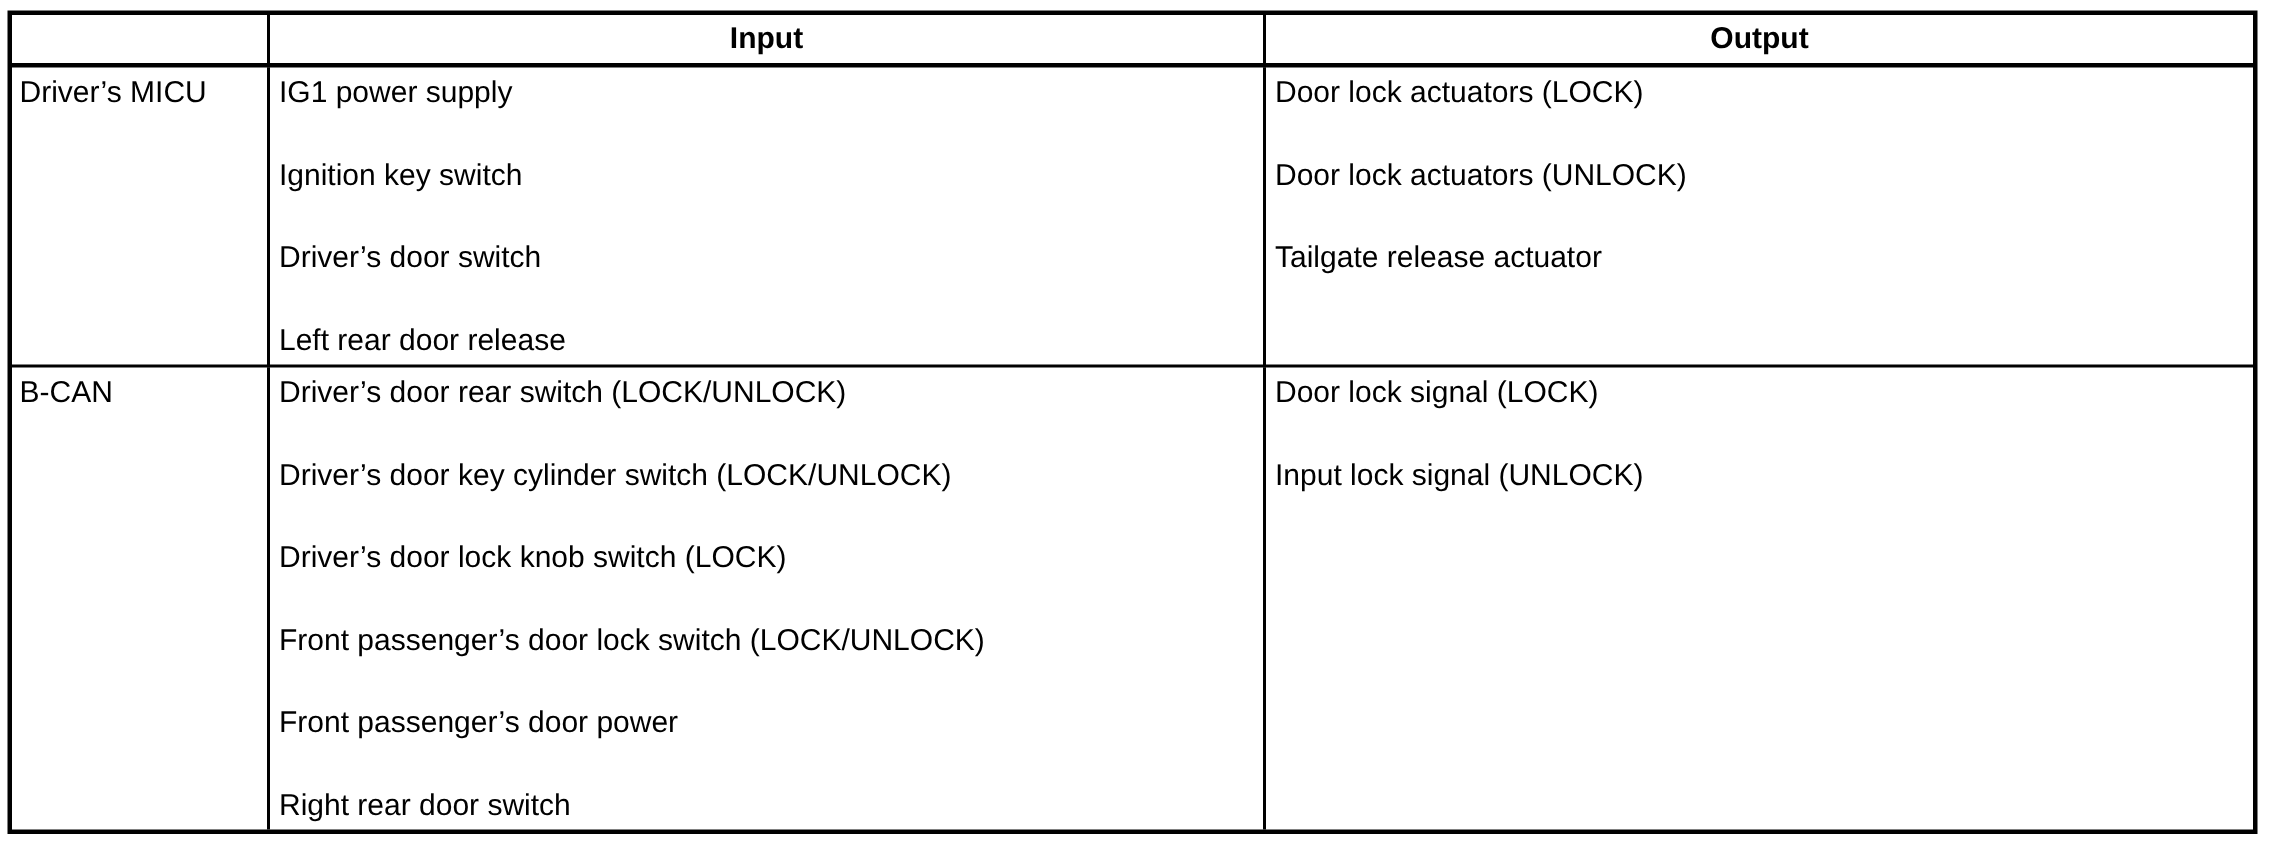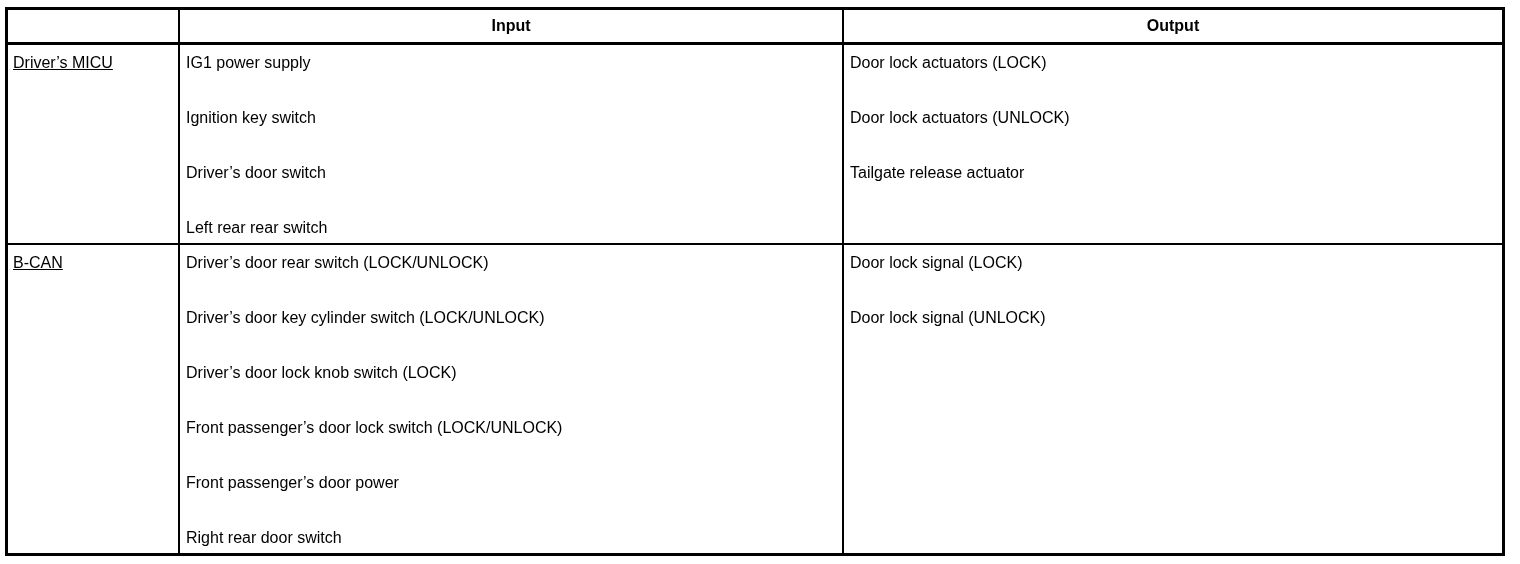--- a/index.html
+++ b/index.html
@@ -23,40 +23,39 @@
     box-sizing: border-box;
     border: 3px solid #000000;
     display: grid;
     grid-template-columns: 172px 664px 1fr;
     grid-template-rows: 35px 200px 1fr;
     background: #ffffff;
   }
   .cell {
     box-sizing: border-box;
     overflow: hidden;
-    font-size: 16px;
+    font-size: 20px;
   }
   
   .col-1, .col-2 {
     border-right: 2px solid #000000;
   }
   
   .hdr {
     border-bottom: 3px solid #000000;
     display: flex;
     align-items: center;
     justify-content: center;
     font-weight: bold;
   }
   .body-row-0 {
     border-bottom: 2px solid #000000;
   }
   .src-cell {
     padding: 5px 2px 0 5px;
-    text-decoration: underline;
   }
   .src-cell .cell-line {
     height: 55px;
     line-height: 25px;
     white-space: nowrap;
   }
   .list-cell {
     padding: 5px 2px 0 6px;
   }
   .cell-line {
@@ -81,37 +80,37 @@
     <span>Output</span>
   </div>
 
   <div class="cell body-row-0 col-1 src-cell">
     <span class="cell-line">Driver’s MICU</span>
   </div>
   <div class="cell body-row-0 col-2 list-cell">
     <span class="cell-line">IG1 power supply</span>
     <span class="cell-line">Ignition key switch</span>
     <span class="cell-line">Driver’s door switch</span>
-    <span class="cell-line">Left rear rear switch</span>
+    <span class="cell-line">Left rear door release</span>
   </div>
   <div class="cell body-row-0 list-cell">
     <span class="cell-line">Door lock actuators (LOCK)</span>
     <span class="cell-line">Door lock actuators (UNLOCK)</span>
     <span class="cell-line">Tailgate release actuator</span>
   </div>
 
   <div class="cell col-1 src-cell">
     <span class="cell-line">B-CAN</span>
   </div>
   <div class="cell col-2 list-cell">
     <span class="cell-line">Driver’s door rear switch (LOCK/UNLOCK)</span>
     <span class="cell-line">Driver’s door key cylinder switch (LOCK/UNLOCK)</span>
     <span class="cell-line">Driver’s door lock knob switch (LOCK)</span>
     <span class="cell-line">Front passenger’s door lock switch (LOCK/UNLOCK)</span>
     <span class="cell-line">Front passenger’s door power</span>
     <span class="cell-line">Right rear door switch</span>
   </div>
   <div class="cell list-cell">
     <span class="cell-line">Door lock signal (LOCK)</span>
-    <span class="cell-line">Door lock signal (UNLOCK)</span>
+    <span class="cell-line">Input lock signal (UNLOCK)</span>
   </div>
 
 </div>
 
 </body></html>

